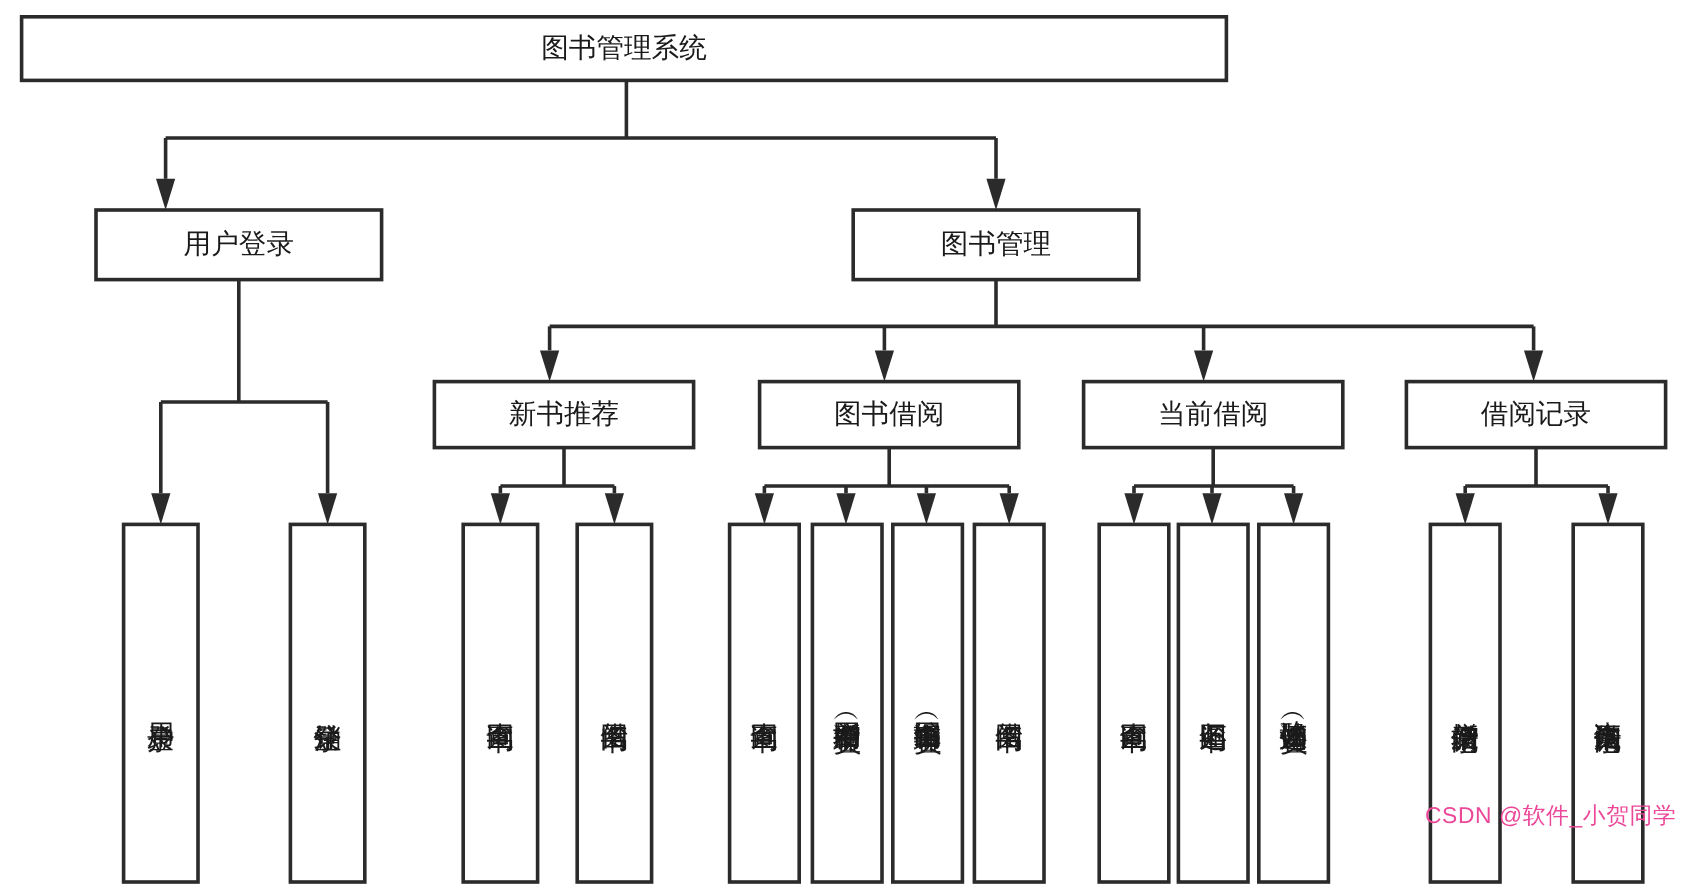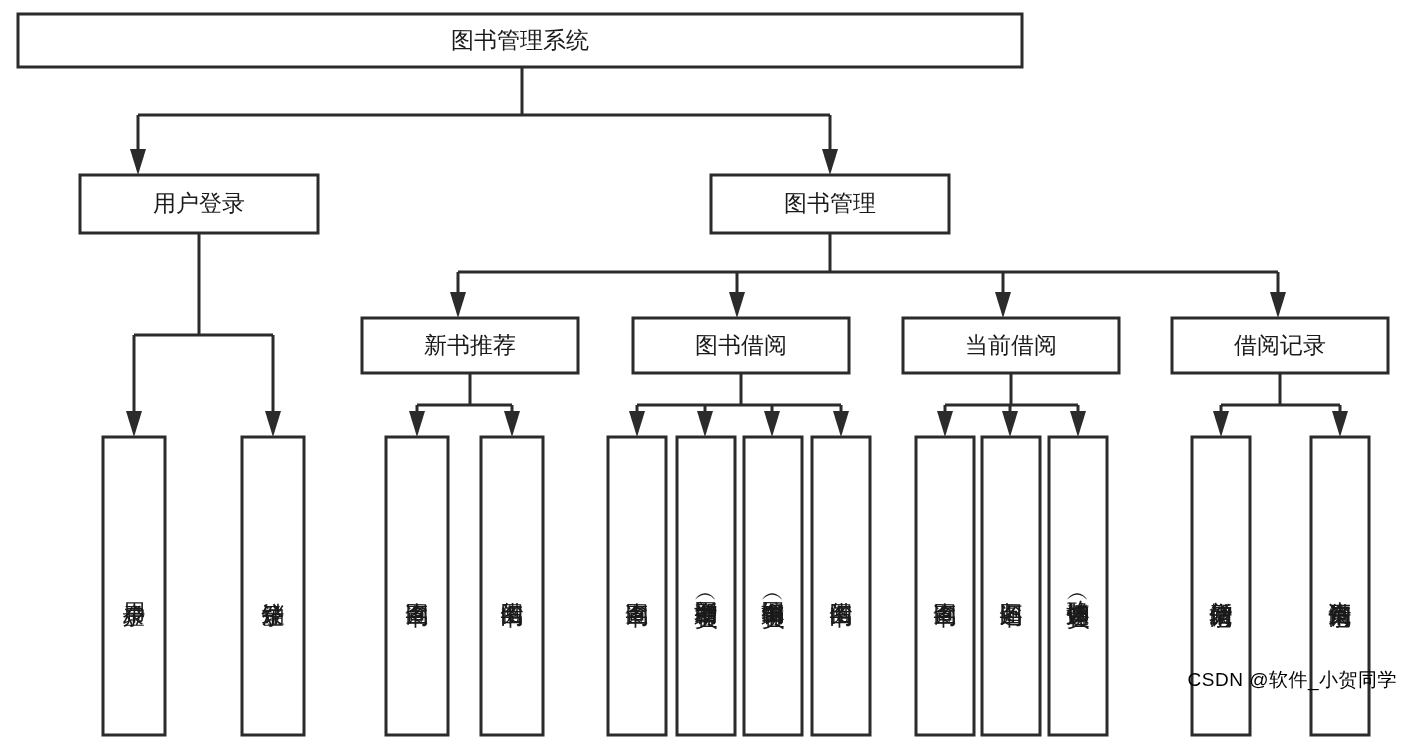--- a/index.html
+++ b/index.html
@@ -64,21 +64,21 @@
     letter-spacing: 1px;
     white-space: nowrap;
     pointer-events: none;
   }
   .watermark {
     position: absolute;
     right: 8px;
     bottom: 4px;
     font-family: "Liberation Sans", "DejaVu Sans", sans-serif;
     font-size: 19px;
-    color: #000000;
+    color: #ec4899;
     white-space: nowrap;
     letter-spacing: 0.5px;
   }
 </style>
 </head>
 <body>
 
 <div id="diagram-root">
   <svg class="diagram-canvas" id="diagram-svg" viewBox="0 0 1405 747" xmlns="http://www.w3.org/2000/svg">
       <g>

